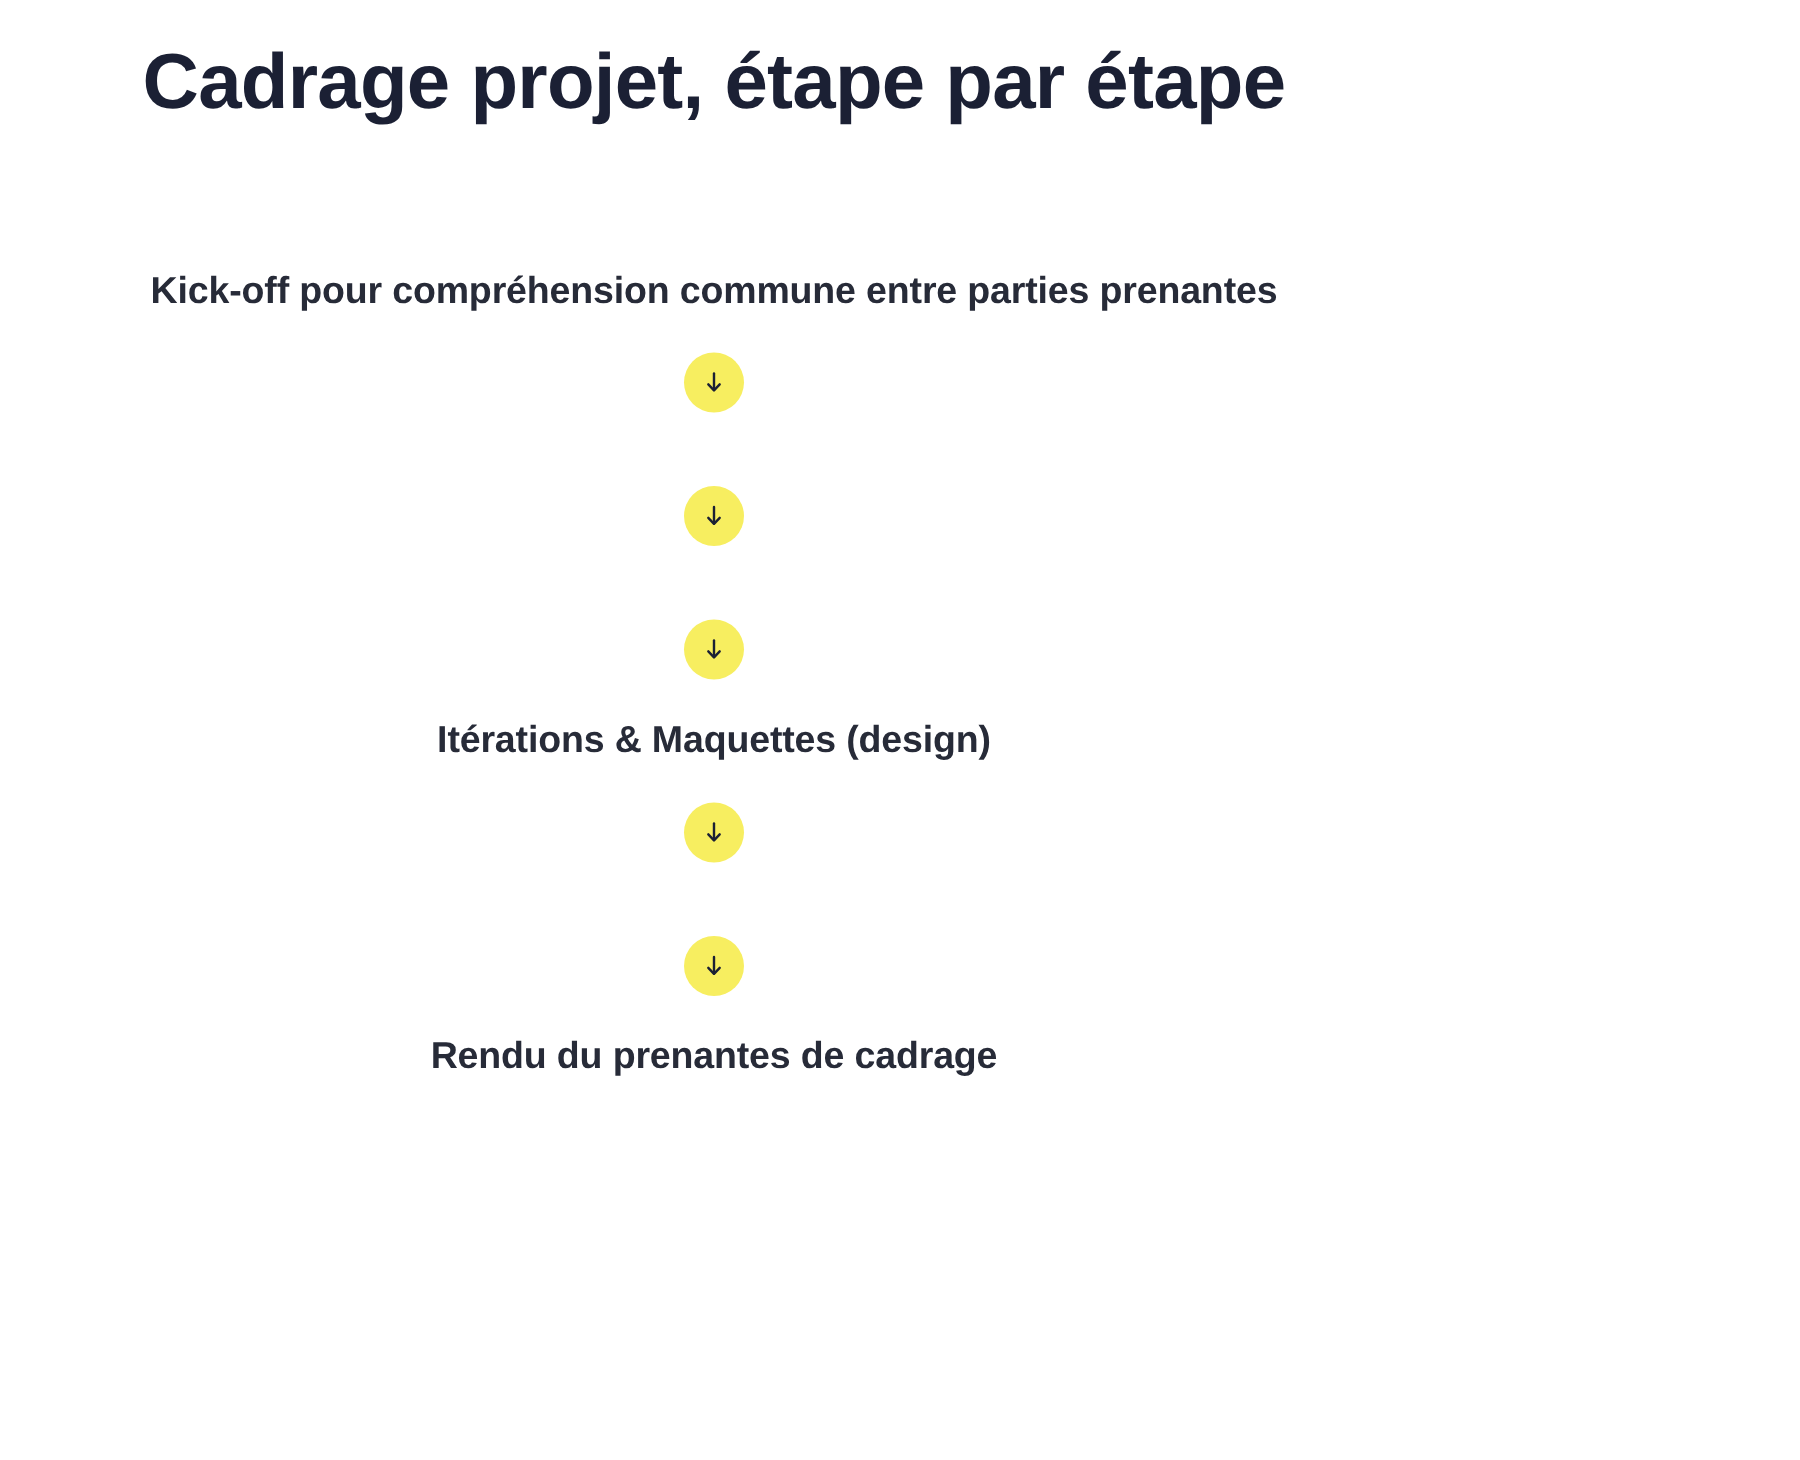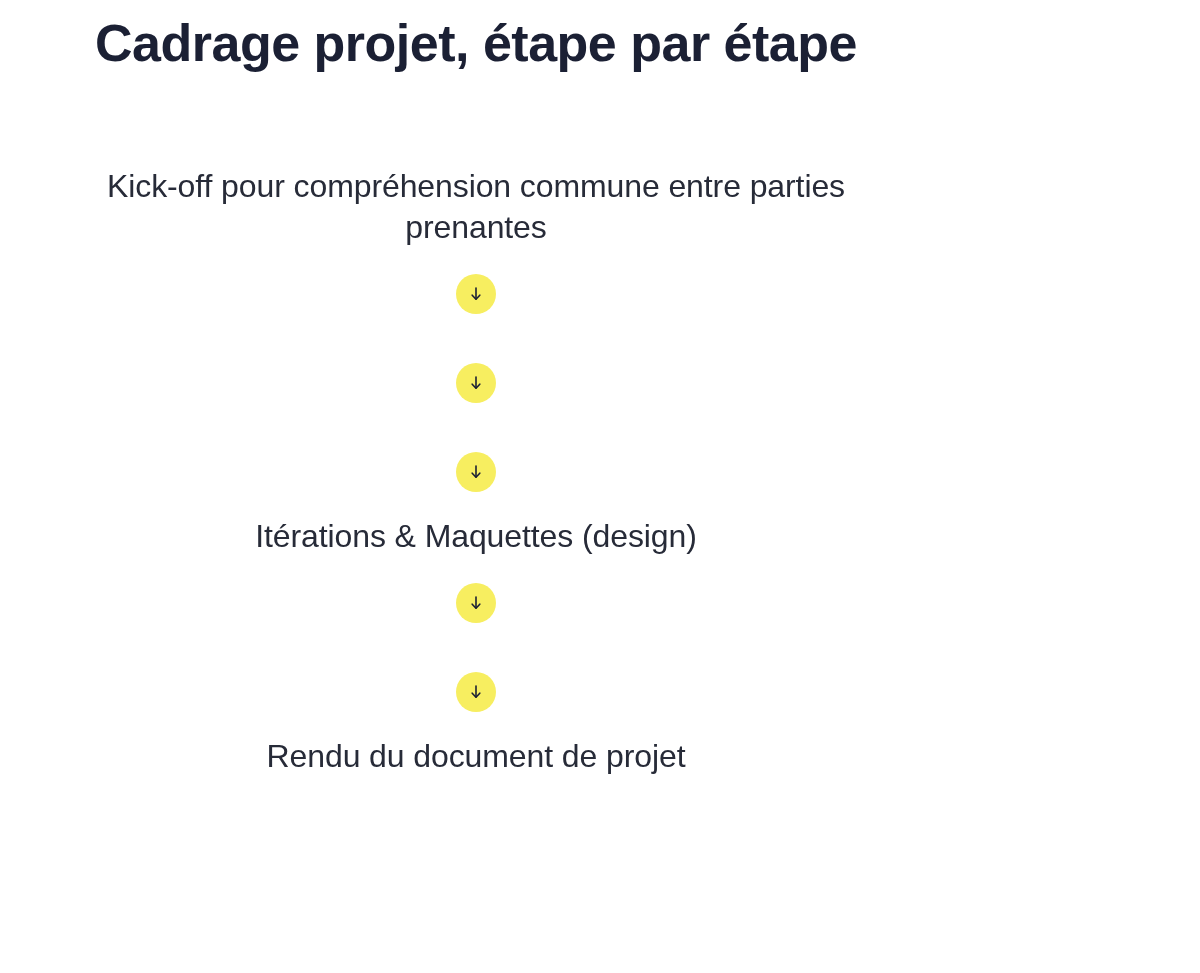--- a/index.html
+++ b/index.html
@@ -15,44 +15,44 @@
     color: #1d2130;
     overflow: hidden;
   }
   .page {
     width: 952px;
     height: 973px;
     box-sizing: border-box;
     display: flex;
     flex-direction: column;
     align-items: center;
-    padding-top: 14px;
+    padding-top: 26px;
   }
   .title {
     font-size: 52px;
     font-weight: 700;
     letter-spacing: -0.5px;
     color: #1b2034;
     text-align: center;
     line-height: 1.15;
     margin: 0;
     padding: 0 40px;
   }
   .flow {
     margin-top: 92px;
     display: flex;
     flex-direction: column;
     align-items: center;
     width: 100%;
   }
   .step {
-    font-size: 32px;
-    font-weight: 400;
+    font-size: 25px;
+    font-weight: 700;
     color: #272b38;
-    text-align: center;
+    text-align: right;
     line-height: 1.3;
     padding: 0 60px;
     letter-spacing: -0.1px;
   }
   .connector {
     width: 40px;
     height: 40px;
     margin: 25px 0 24px 0;
     border-radius: 50%;
     background: #f7ee60;
@@ -108,16 +108,16 @@
     </div>
 
 
     <div class="connector">
       <svg width="18" height="18" viewBox="0 0 18 18" aria-hidden="true">
         <line x1="9" y1="3" x2="9" y2="14" stroke="#1b2034" stroke-width="1.6" stroke-linecap="round"></line>
         <polyline points="5.2,10.2 9,14.2 12.8,10.2" fill="none" stroke="#1b2034" stroke-width="1.6" stroke-linecap="round" stroke-linejoin="round"></polyline>
       </svg>
     </div>
 
-    <div class="step">Rendu du document de projet</div>
+    <div class="step">Rendu du prenantes de cadrage</div>
 
   </div>
 </div>
 
 </body></html>

